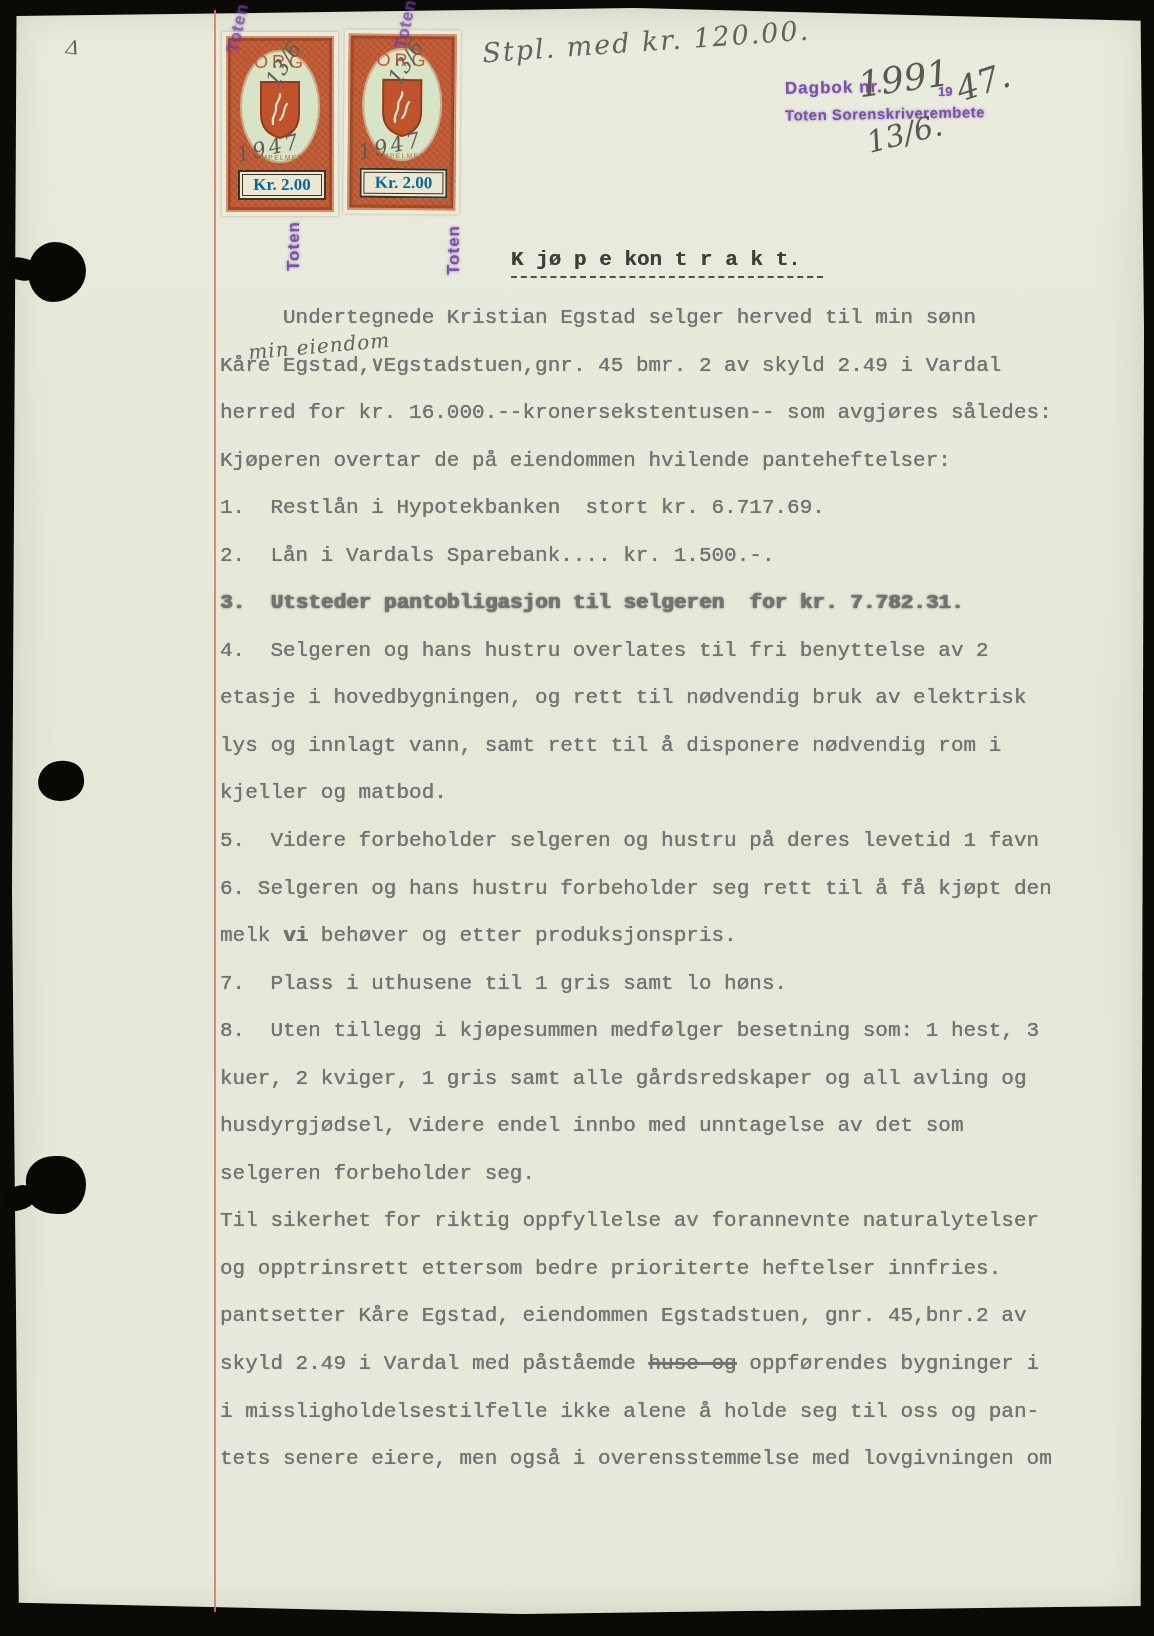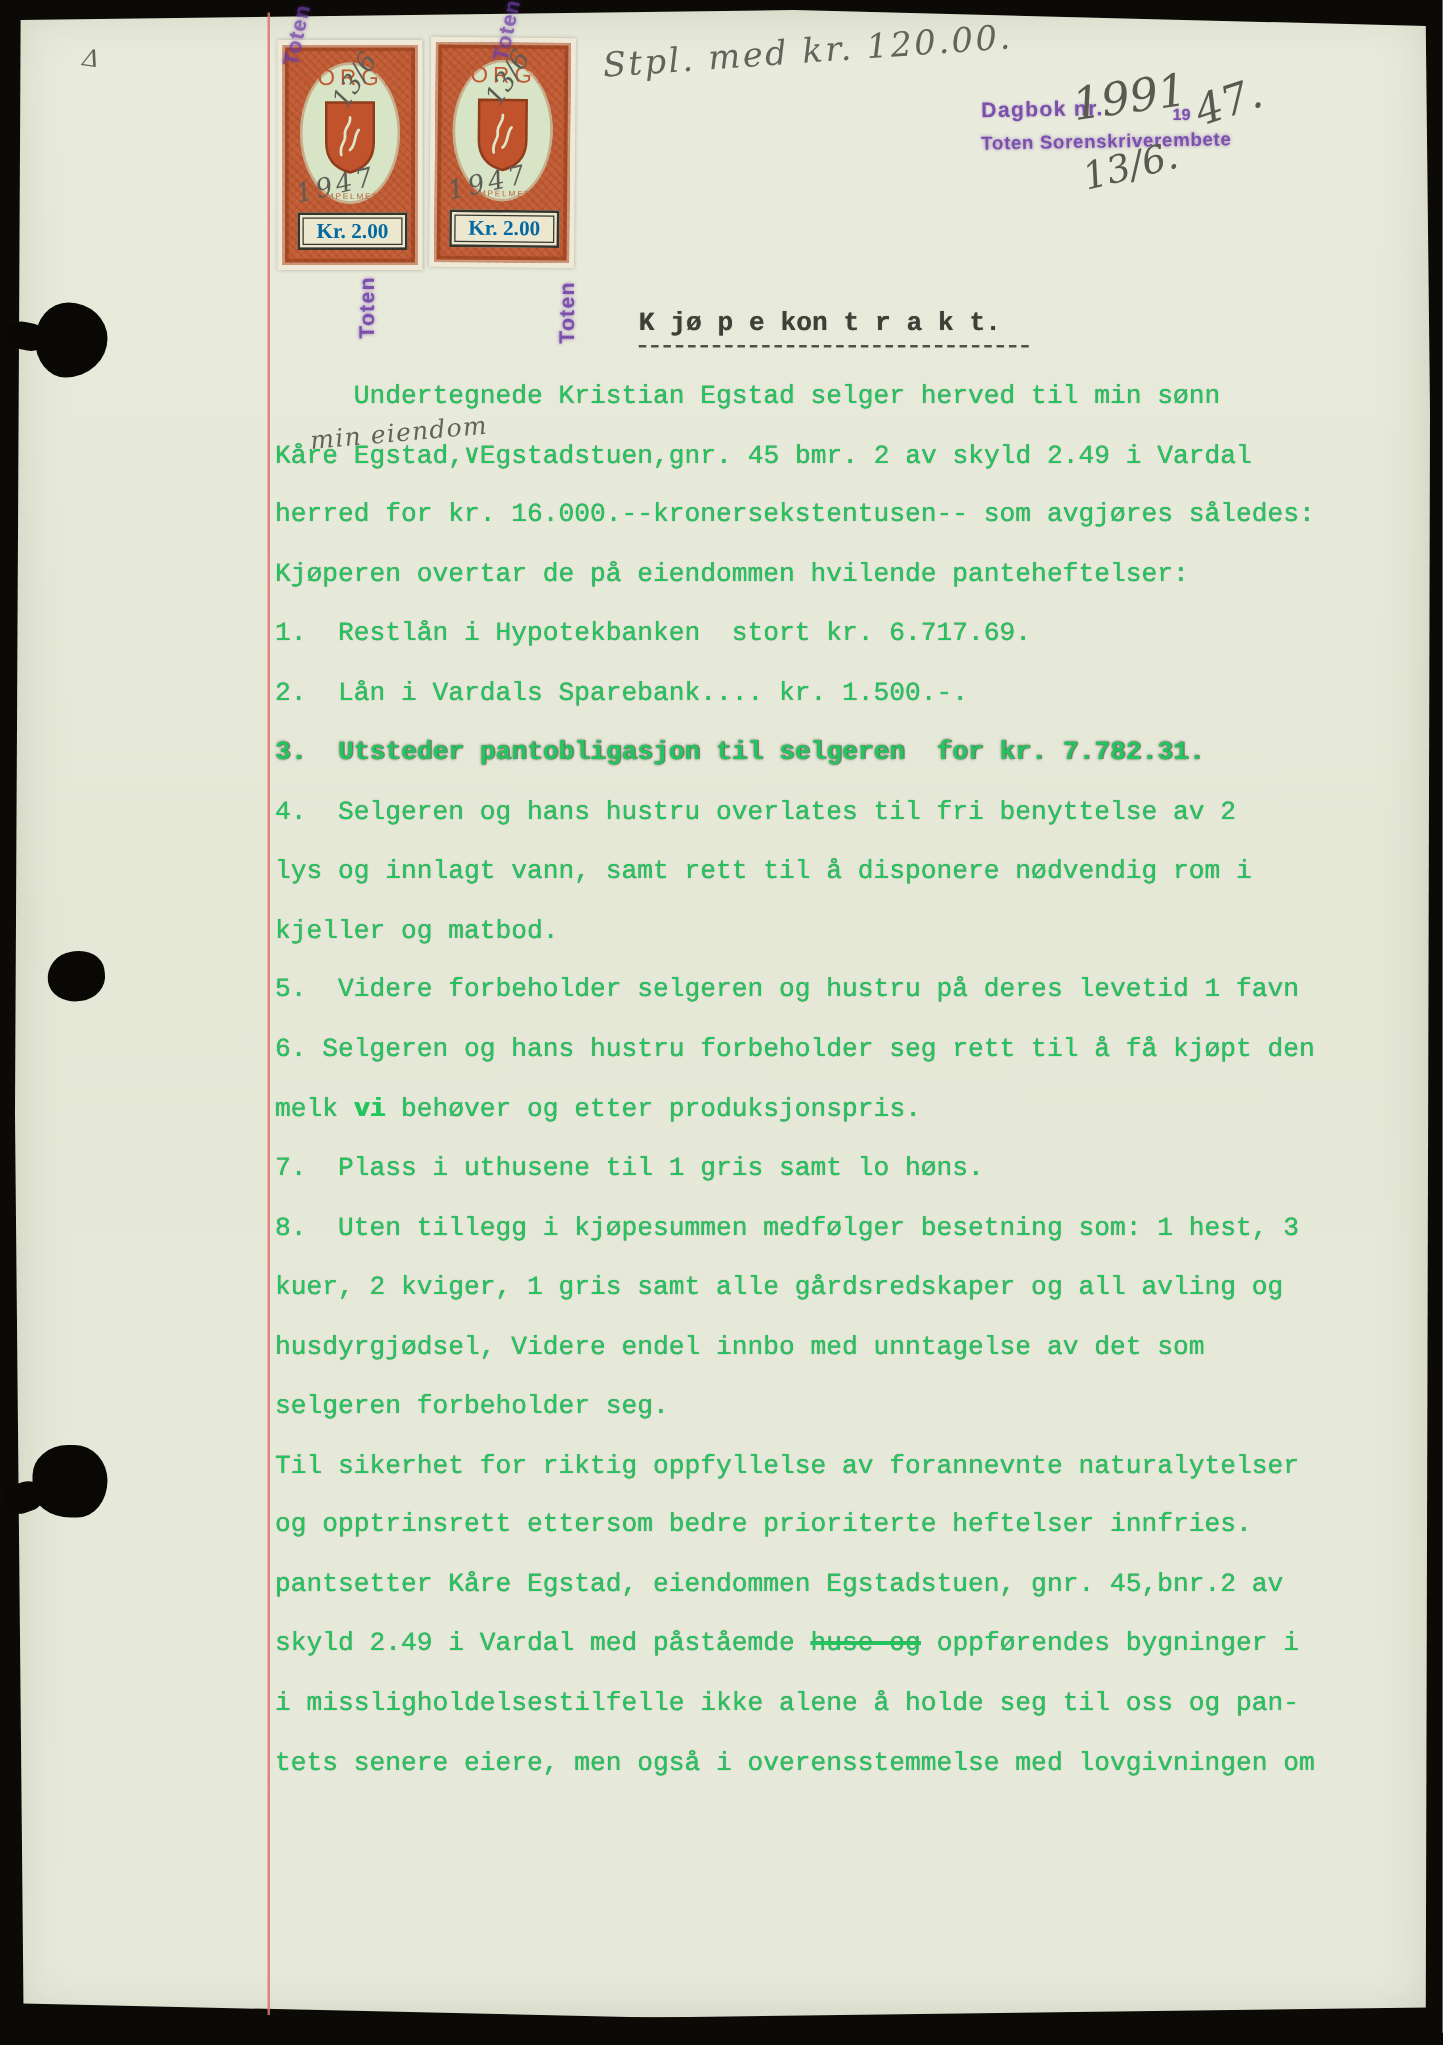--- a/index.html
+++ b/index.html
@@ -70,21 +70,21 @@
   .title{
     position:absolute;left:487px;top:248px;
     font-size:21px;font-weight:bold;color:#3f3e37;white-space:pre;
     padding:0 22px 5px 0;border-bottom:2px dashed #514f46;
     text-shadow:0 0 .6px rgba(55,53,45,.8);
     margin-left:24px;
   }
   .body-text{position:absolute;left:220px;top:294px;width:880px;}
   .line{
     white-space:pre;font-size:21px;line-height:47.55px;height:47.55px;
-    color:#22c55e;text-shadow:0 0 .7px rgba(62,60,52,.75);
+    color:#737373;text-shadow:0 0 .7px rgba(62,60,52,.75);
   }
   .smudge{font-weight:bold;text-shadow:0 0 2.2px rgba(70,66,58,.95), 1px 0 0 rgba(70,66,58,.5);}
   .overstrike{font-weight:bold;text-shadow:.7px 0 0 currentColor;}
   .struck{text-decoration:line-through;text-decoration-thickness:2.5px;}
 </style>
 </head>
 <body>
 
 <div class="scan">
   <div class="paper"></div>
@@ -147,20 +147,21 @@
 
   <div class="body-text">
     <div class="line">     Undertegnede Kristian Egstad selger herved til min sønn</div>
     <div class="line">Kåre Egstad,∨Egstadstuen,gnr. 45 bmr. 2 av skyld 2.49 i Vardal</div>
     <div class="line">herred for kr. 16.000.--kronersekstentusen-- som avgjøres således:</div>
     <div class="line">Kjøperen overtar de på eiendommen hvilende panteheftelser:</div>
     <div class="line">1.  Restlån i Hypotekbanken  stort kr. 6.717.69.</div>
     <div class="line">2.  Lån i Vardals Sparebank.... kr. 1.500.-.</div>
     <div class="line smudge">3.  Utsteder pantobligasjon til selgeren  for kr. 7.782.31.</div>
     <div class="line">4.  Selgeren og hans hustru overlates til fri benyttelse av 2</div>
+    <div class="line">etasje i hovedbygningen, og rett til nødvendig bruk av elektrisk</div>
     <div class="line">lys og innlagt vann, samt rett til å disponere nødvendig rom i</div>
     <div class="line">kjeller og matbod.</div>
     <div class="line">5.  Videre forbeholder selgeren og hustru på deres levetid 1 favn</div>
     <div class="line">6. Selgeren og hans hustru forbeholder seg rett til å få kjøpt den</div>
     <div class="line"><span>melk </span><span class="overstrike">vi</span><span> behøver og etter produksjonspris.</span></div>
     <div class="line">7.  Plass i uthusene til 1 gris samt lo høns.</div>
     <div class="line">8.  Uten tillegg i kjøpesummen medfølger besetning som: 1 hest, 3</div>
     <div class="line">kuer, 2 kviger, 1 gris samt alle gårdsredskaper og all avling og</div>
     <div class="line">husdyrgjødsel, Videre endel innbo med unntagelse av det som</div>
     <div class="line">selgeren forbeholder seg.</div>

